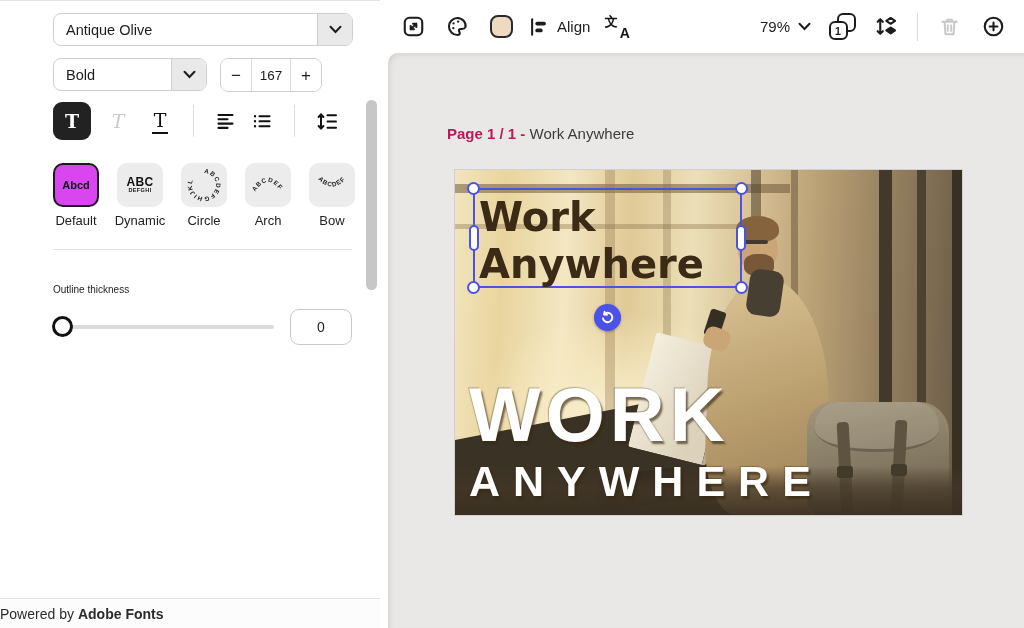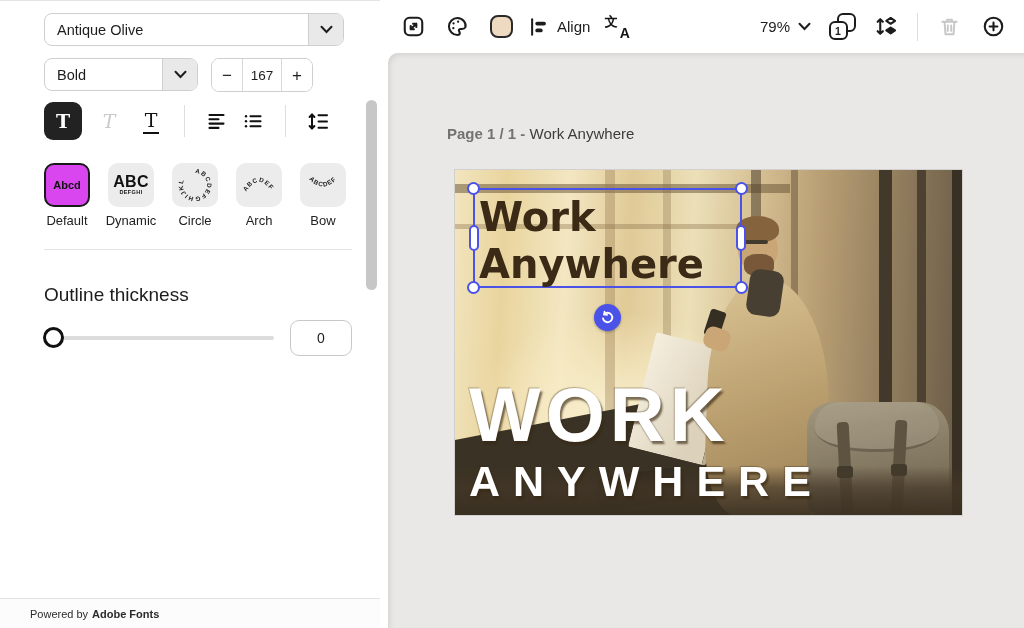--- a/index.html
+++ b/index.html
@@ -11,21 +11,21 @@
   .panel-header { position:relative; padding:15px 20px 0 20px; height:108px; }
   .thumb { position:absolute; left:22px; top:15px; width:80px; height:72px; background:#eceae6; border-radius:7px; overflow:hidden; padding:4px 2px 0 6px; }
   .thumb-text { font-family:"DejaVu Sans", sans-serif; font-weight:bold; font-size:25px; line-height:30px; color:#3b2a16; word-spacing:100px; }
   .head-col { position:absolute; left:118px; top:22px; }
   .panel-title { font-size:17px; font-weight:bold; color:#111; }
   .head-icons { display:flex; gap:22px; margin-top:17px; }
   .hicon-btn { background:none; border:none; width:26px; height:26px; display:flex; align-items:center; justify-content:center; cursor:pointer; }
   .close-btn { position:absolute; right:44px; top:22px; background:none; border:none; font-size:18px; font-weight:bold; color:#111; cursor:pointer; line-height:1; }
   .panel-divider { height:1px; background:#e4e4e4; }
 
-  .panel-body { padding:12px 28px 0 44px; }
+  .panel-body { padding:12px 28px 0 44px;margin-left:9px; }
   .select { position:relative; height:33px; border:1.6px solid #cfcfcf; border-radius:8px; background:#fff; display:flex; align-items:center; cursor:pointer; }
   .select-val { font-size:14.5px; color:#1d1d1d; padding-left:12px; flex:1; }
   .select-caret { width:35px; height:100%; background:#e9e9e9; border-left:1.6px solid #cfcfcf; border-radius:0 6px 6px 0; display:flex; align-items:center; justify-content:center; }
   .font-select { width:300px; margin-bottom:12px; }
   .row2 { display:flex; gap:13px; margin-bottom:9px; }
   .weight-select { width:154px; }
   .stepper { width:102px; height:34px; border:1.6px solid #cfcfcf; border-radius:8px; display:flex; overflow:hidden; background:#fff; }
   .step-btn { width:30px; border:none; background:#fff; font-size:17px; color:#1d1d1d; cursor:pointer; line-height:1; }
   .step-val { flex:1; border-left:1.4px solid #d9d9d9; border-right:1.4px solid #d9d9d9; display:flex; align-items:center; justify-content:center; font-size:13.5px; color:#1d1d1d; }
 
@@ -38,40 +38,40 @@
   .vdiv { width:1px; height:32px; background:#dedede; margin:0 14px; }
   .icon-sm-btn { width:36px; height:36px; border:none; background:none; display:flex; align-items:center; justify-content:center; cursor:pointer; }
 
   .tl-heading { font-size:15px; font-weight:bold; color:#111; margin-top:30px; }
   .tiles-row { display:flex; gap:18px; margin-top:22px; }
   .tile-wrap { width:46px; display:flex; flex-direction:column; align-items:center; }
   .tile { width:46px; height:44px; background:#ececec; border-radius:10px; display:flex; align-items:center; justify-content:center; cursor:pointer; }
   .tile.sel { background:#d946ef; border:2px solid #1a1a1a; }
   .tile-abcd { font-size:11px; font-weight:bold; color:#111; }
   .tile-dyn { text-align:center; line-height:1; color:#111; }
-  .tile-dyn .dl1 { font-size:16px; font-weight:bold; letter-spacing:.3px; }
+  .tile-dyn .dl1 { font-size:12px; font-weight:bold; letter-spacing:.3px; }
   .tile-dyn .dl2 { font-size:5.5px; font-weight:bold; letter-spacing:.4px; }
   .tile-label { font-size:13px; color:#222; margin-top:6px; white-space:nowrap; }
 
   .hr { height:1px; background:#e4e4e4; margin-top:21px; }
   .fo-grid { display:grid; grid-template-columns:72px 56px 72px; margin-top:26px; align-items:center; }
   .fo-label { font-size:14px; color:#1d1d1d; margin-bottom:12px; }
   .swatch-fill { width:72px; height:34px; border-radius:8px; background:#3a2a17; cursor:pointer; }
   .swap-btn { background:none; border:none; cursor:pointer; justify-self:center; display:flex; }
   .swatch-outline { width:72px; height:34px; border-radius:8px; border:1.4px solid #c9c9c9; cursor:pointer;
      background-image:linear-gradient(45deg,#e3e3e3 25%,transparent 25%,transparent 75%,#e3e3e3 75%),linear-gradient(45deg,#e3e3e3 25%,transparent 25%,transparent 75%,#e3e3e3 75%);
      background-size:14px 14px; background-position:0 0,7px 7px; background-color:#fff; }
-  .ot-label { font-size:19px; color:#1d1d1d; margin-top:34px; }
+  .ot-label { font-size:10px; color:#1d1d1d; margin-top:34px; }
   .ot-row { display:flex; align-items:center; margin-top:14px; gap:16px; }
   .slider { position:relative; flex:1; height:22px; cursor:pointer; }
   .slider-track { position:absolute; left:0; right:0; top:9px; height:4px; background:#dcdcdc; border-radius:2px; }
   .slider-knob { position:absolute; left:-1px; top:0; width:21px; height:21px; border-radius:50%; background:#fff; border:3.4px solid #111; }
   .ot-value { width:62px; height:36px; border:1.8px solid #c9c9c9; border-radius:9px; display:flex; align-items:center; justify-content:center; font-size:14px; color:#1d1d1d; }
 
-  .panel-footer { position:absolute; left:0; right:0; bottom:0; height:30px; background:#fcfcfc; border-top:1px solid #e2e2e2; display:flex; align-items:center; padding-left:30px; font-size:11px; color:#2b2b2b; }
+  .panel-footer { position:absolute; left:0; right:0; bottom:0; height:30px; background:#fcfcfc; border-top:1px solid #e2e2e2; display:flex; align-items:center; font-size:14px; color:#2b2b2b; }
   .panel-footer b { margin-left:4px; }
   .panel-scroll { position:absolute; right:3px; top:100px; width:11px; height:190px; background:#bdbdbd; border-radius:6px; opacity:.85; }
 
   
   .canvas-col { position:absolute; left:380px; top:0; right:0; bottom:0; background:#fff; }
   .topbar { position:absolute; left:0; right:0; top:0; height:53px; background:#fff; display:flex; align-items:center; padding:0 14px 0 16px; gap:10px; }
   .tb-btn { min-width:34px; height:34px; border:none; background:none; display:flex; align-items:center; justify-content:center; gap:7px; cursor:pointer; border-radius:7px; }
   .tb-swatch { width:23px; height:23px; border-radius:8px; background:#eedac1; border:2.3px solid #2a2a2a; }
   .tb-label { font-size:15px; color:#1d1d1d; }
   .translate-box { position:relative; width:25px; height:24px; }
@@ -79,21 +79,21 @@
   .translate-box .la { position:absolute; right:0; bottom:-2px; font-size:14px; font-weight:bold; color:#141414; }
   .zoom-group { margin-left:auto; display:flex; align-items:center; gap:8px; cursor:pointer; padding:0 4px; }
   .zoom-label { font-size:15px; color:#1d1d1d; }
   .tb-divider { width:1px; height:28px; background:#dcdcdc; margin:0 4px; }
   .pages-icon { position:relative; width:27px; height:27px; }
   .pages-back { position:absolute; right:0; top:0; width:19px; height:19px; border:2.4px solid #1c1c1c; border-radius:6px; }
   .pages-front { position:absolute; left:0; bottom:0; width:19px; height:19px; border:2.4px solid #1c1c1c; border-radius:6px; background:#fff; display:flex; align-items:center; justify-content:center; font-size:10.5px; font-weight:bold; color:#1c1c1c; }
 
   .canvas-bg { position:absolute; left:8px; right:0; top:53px; bottom:0; background:#e9e8e6; border-top-left-radius:10px; box-shadow:inset 3px 3px 7px -3px rgba(0,0,0,.14); }
   .page-label { position:absolute; left:59px; top:72px; font-size:15px; color:#3c3c3c; white-space:pre; }
-  .page-label .pl-bold { font-weight:bold; color:#737373; }
+  .page-label .pl-bold { font-weight:bold; color:#be185d; }
 
   
   .artboard { position:absolute; left:67px; top:117px; width:507px; height:345px; background:#e7d7ae; overflow:visible; box-shadow:0 0 0 1px rgba(0,0,0,.10); }
   .photo { position:absolute; inset:0; overflow:hidden; }
   .photo > div { position:absolute; }
   .ph-base { inset:0; background:linear-gradient(93deg,#f6ecc9 0%,#ecd9a4 10%,#f7eecd 22%,#e2cd9c 34%,#efe6c2 46%,#d6c197 58%,#b59c74 70%,#8a775c 84%,#5a4e40 100%); }
   .ph-glow { left:20px; top:140px; width:280px; height:200px; background:radial-gradient(ellipse at center, rgba(255,250,221,.95) 0%, rgba(255,245,210,.5) 40%, transparent 70%); }
   .ph-beam1 { left:0; top:14px; width:335px; height:9px; background:rgba(84,66,40,.5); }
   .ph-beam2 { left:0; top:54px; width:300px; height:5px; background:rgba(120,95,60,.35); }
   .ph-post1 { left:150px; top:0; width:10px; height:345px; background:rgba(140,110,70,.35); }

